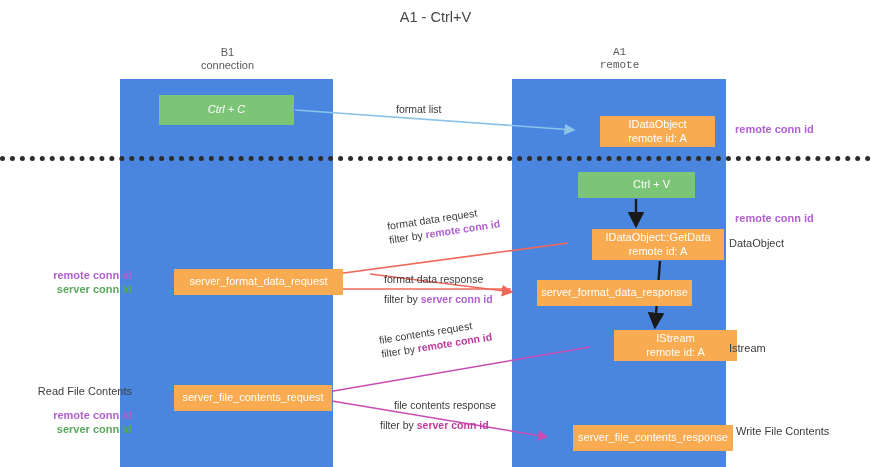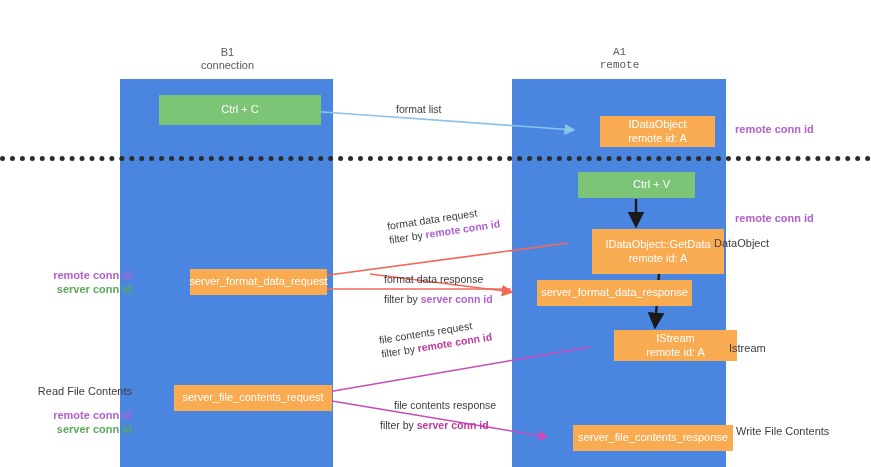--- a/index.html
+++ b/index.html
@@ -42,25 +42,25 @@
     align-items:center;
     justify-content:center;
     color:#ffffff;
     font-size:11px;
     line-height:13.5px;
     text-align:center;
   }
   .green { background:#7cc576; }
   .orange { background:#f9ab51;margin-left:22px; }
 
-  #n-ctrlc  { left:159px; top:95px;  width:162px; height:30px; }
+  #n-ctrlc  { left:159px; top:95px;  width:135px; height:30px;font-style:italic; }
   #n-ido    { left:578px; top:116px; width:115px; height:31px; }
   #n-ctrlv  { left:578px; top:172px; width:117px; height:26px;padding-left:30px; }
-  #n-getdata{ left:570px; top:229px; width:132px; height:45px; }
-  #n-sfdreq { left:168px; top:269px; width:137px; height:26px; }
+  #n-getdata{ left:570px; top:229px; width:132px; height:31px; }
+  #n-sfdreq { left:152px; top:269px; width:169px; height:26px; }
   #n-sfdres { left:515px; top:280px; width:155px; height:26px; }
   #n-istream{ left:592px; top:330px; width:123px; height:31px; }
   #n-sfcreq { left:152px; top:385px; width:158px; height:26px; }
   #n-sfcres { left:551px; top:425px; width:160px; height:26px; }
 
   #divider {
     position:absolute; left:0; top:156px; width:871px; height:0;
     border-top: 5px dotted #2b2b2b;
   }
 
@@ -69,21 +69,21 @@
     font-size:11px;
     line-height:14px;
   }
   .lab-plain  { color:#3c3c3c; }
   .lab-purple { color:#b25fd0; font-weight:bold; }
   .lab-green  { color:#5aa85a; font-weight:bold; }
   .lab-magenta{ color:#c0399f; font-weight:bold; }
 
   #sl-rc1 { left:735px; top:122px; }
   #sl-rc2 { left:735px; top:211px; }
-  #sl-do  { left:714px; top:236px; }
+  #sl-do  { left:729px; top:236px; }
   #sl-ist { left:729px; top:341px; }
   #sl-wfc { left:736px; top:424px; }
 
   #sl-left1 { left:22px; top:268px; text-align:right; width:110px; }
   #sl-left2 { left:22px; top:384px; text-align:right; width:110px; }
 
   .edgelabel {
     position:absolute;
     font-size:10.5px;
     line-height:14px;
@@ -96,20 +96,21 @@
   #el-fcreq { left:378px; top:333px; transform:rotate(-9deg); transform-origin:left top; }
   #el-fcres { left:394px; top:398px; }
   svg { position:absolute; left:0; top:0; }
 </style>
 </head>
 <body>
 
 <div id="stage">
 
   <div id="title">
+    <div>A1 - Ctrl+V</div>
   </div>
 
   <div id="head-b1" class="lane-head">
     <div>B1</div>
     <div>connection</div>
   </div>
   <div id="head-a1" class="lane-head">
     <div>A1</div>
     <div>remote</div>
   </div>

